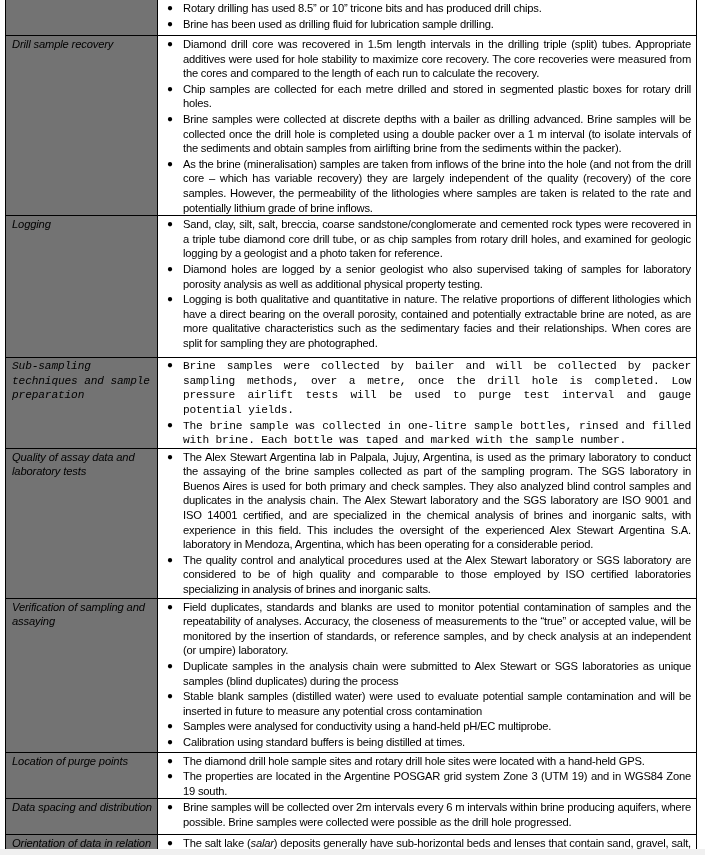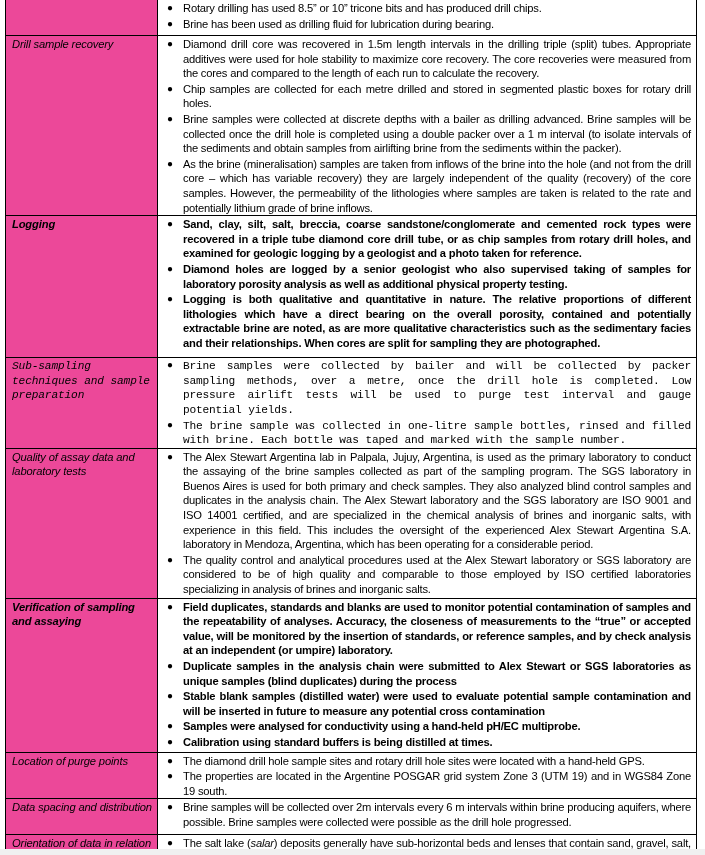--- a/index.html
+++ b/index.html
@@ -31,21 +31,21 @@
       border-collapse: collapse;
       table-layout: fixed;
     }
     table.jorc td {
       border: 1px solid #000;
       vertical-align: top;
       padding: 0;
     }
     td.label-cell {
       width: 141px;
-      background: #ec4899;
+      background: #737373;
       padding: 1px 4px 0 6px !important;
       font-style: italic;
       font-size: 11.2px;
       line-height: 14.6px;
       letter-spacing: -0.15px;
       margin-left: 30px;
     }
     td.content-cell {
       padding: 0 5px 0 0 !important;
     }
@@ -64,40 +64,40 @@
       margin-top: 1px;
     }
     ul.bullets li .bullet {
       position: absolute;
       left: 9px;
       top: 0;
       font-size: 10px;
     }
     .r0 td { height: 34px; }
     .r1 td { height: 170px; }
-    .r2 td { height: 140px; font-weight: bold; }
+    .r2 td { height: 140px; }
     .r3 td { height: 77px; font-family: Liberation Mono, monospace; }
     .r4 td { height: 148px; }
-    .r5 td { height: 152px; font-weight: bold; }
+    .r5 td { height: 152px; }
     .r6 td { height: 43px; }
     .r7 td { height: 34px; }
     .r8 td { height: 41px; }
   </style>
 </head>
 <body>
 
 <table class="jorc">
   <tbody>
 
     <tr class="r0">
       <td class="label-cell"></td>
       <td class="content-cell">
         <ul class="bullets">
           <li><span class="bullet">●</span><span>Rotary drilling has used 8.5” or 10” tricone bits and has produced drill chips.</span></li>
-          <li><span class="bullet">●</span><span>Brine has been used as drilling fluid for lubrication during bearing.</span></li>
+          <li><span class="bullet">●</span><span>Brine has been used as drilling fluid for lubrication sample drilling.</span></li>
         </ul>
       </td>
     </tr>
 
     <tr class="r1">
       <td class="label-cell">Drill sample recovery</td>
       <td class="content-cell">
         <ul class="bullets">
           <li><span class="bullet">●</span><span>Diamond drill core was recovered in 1.5m length intervals in the drilling triple (split) tubes. Appropriate additives were used for hole stability to maximize core recovery. The core recoveries were measured from the cores and compared to the length of each run to calculate the recovery.</span></li>
           <li><span class="bullet">●</span><span>Chip samples are collected for each metre drilled and stored in segmented plastic boxes for rotary drill holes.</span></li>

